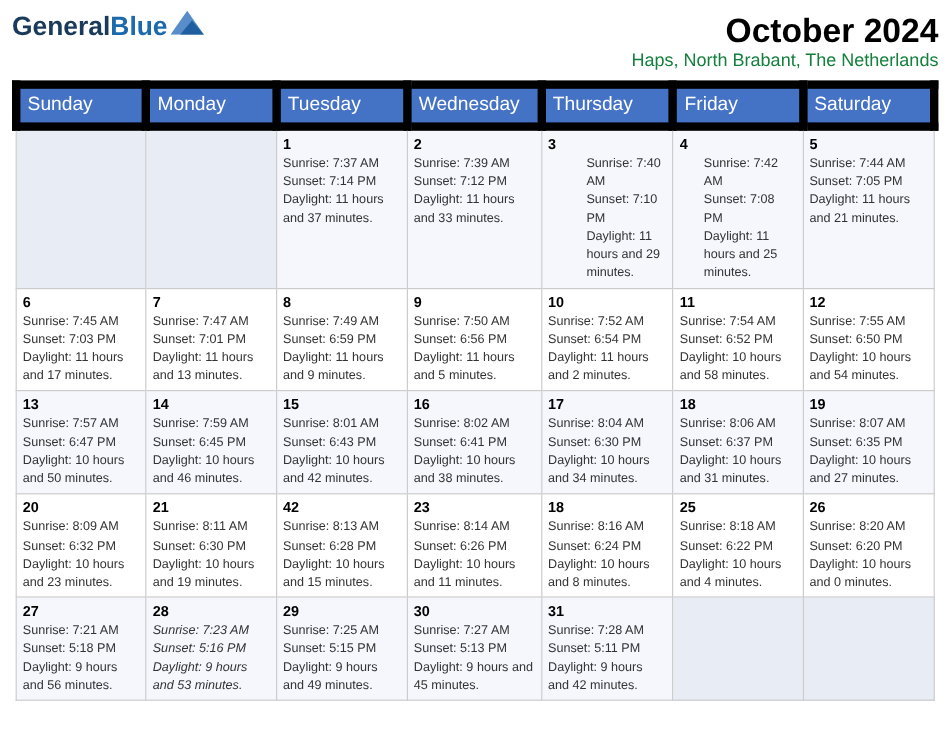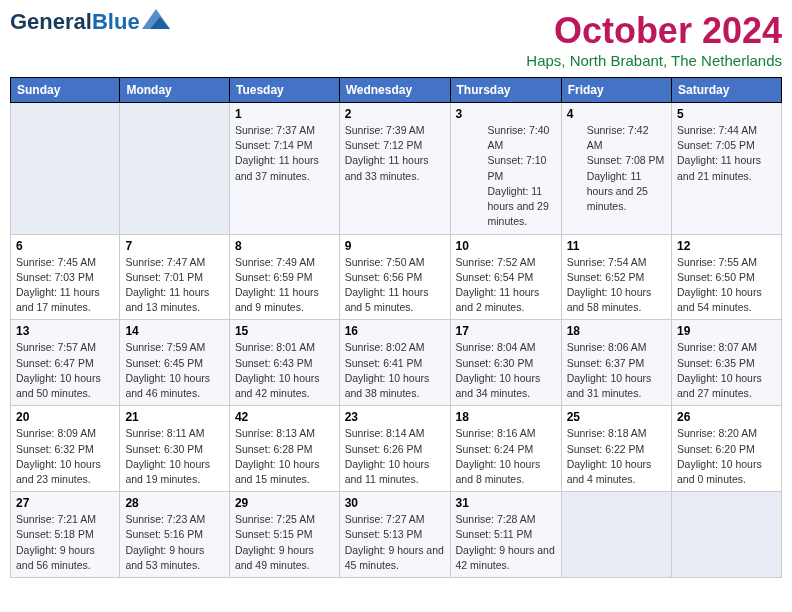--- a/index.html
+++ b/index.html
@@ -27,23 +27,23 @@
     table {
       width: 100%;
       border-collapse: collapse;
       font-size: 11px;
     }
     thead tr th {
       background: #4472c4;
       color: #fff;
       text-align: left;
       padding: 5px 6px;
-      font-size: 12px;
-      font-weight: bold;
-      border: 1px solid #000000;
+      font-size: 16px;
+      font-weight: normal;
+      border: 7px solid #000000;
     }
     tbody tr td {
       border: 1px solid #ccc;
       vertical-align: top;
       padding: 4px 5px;
       width: 113px;
       min-height: 70px;
       background: #fff;
     }
     tbody tr:nth-child(odd) td {
@@ -79,21 +79,21 @@
       <div style="font-size:22px; font-weight:bold; color:#1a3a5c; line-height:1.1;">
         <span>General</span><span style="color:#1a6aad;">Blue</span>
       </div>
       <svg width="28" height="20" viewBox="0 0 28 20" style="margin-left:2px; margin-top:-6px;">
         <polygon points="0,20 14,0 28,20" fill="#3a7abf" opacity="0.85"></polygon>
         <polygon points="8,20 18,8 28,20" fill="#1a5a9a" opacity="0.9"></polygon>
       </svg>
     </div>
   </div>
   <div class="title-area">
-    <div style="font-size:36px; font-weight:bold; color:#be185d;">October 2024</div>
+    <div style="font-size:28px; font-weight:bold; color:#000000;">October 2024</div>
     <div style="font-size:15px; color:#15803d;">Haps, North Brabant, The Netherlands</div>
   </div>
 </div>
 
 <table>
   <thead>
     <tr>
     <th>Sunday</th>
         <th>Monday</th>
         <th>Tuesday</th>
@@ -272,21 +272,21 @@
       </tr>
       <tr class="row-odd">
         <td>
           <span class="day-num">27</span>
           <div class="day-detail" style="white-space: pre-line;">Sunrise: 7:21 AM
 Sunset: 5:18 PM
 Daylight: 9 hours and 56 minutes.</div>
         </td>
         <td>
           <span class="day-num">28</span>
-          <div class="day-detail" style="white-space: pre-line;">Sunrise: 7:23 AM
+          <div class="day-detail" style="white-space: pre-line; font-style: italic;">Sunrise: 7:23 AM
 Sunset: 5:16 PM
 Daylight: 9 hours and 53 minutes.</div>
         </td>
         <td>
           <span class="day-num">29</span>
           <div class="day-detail" style="white-space: pre-line;">Sunrise: 7:25 AM
 Sunset: 5:15 PM
 Daylight: 9 hours and 49 minutes.</div>
         </td>
         <td>

